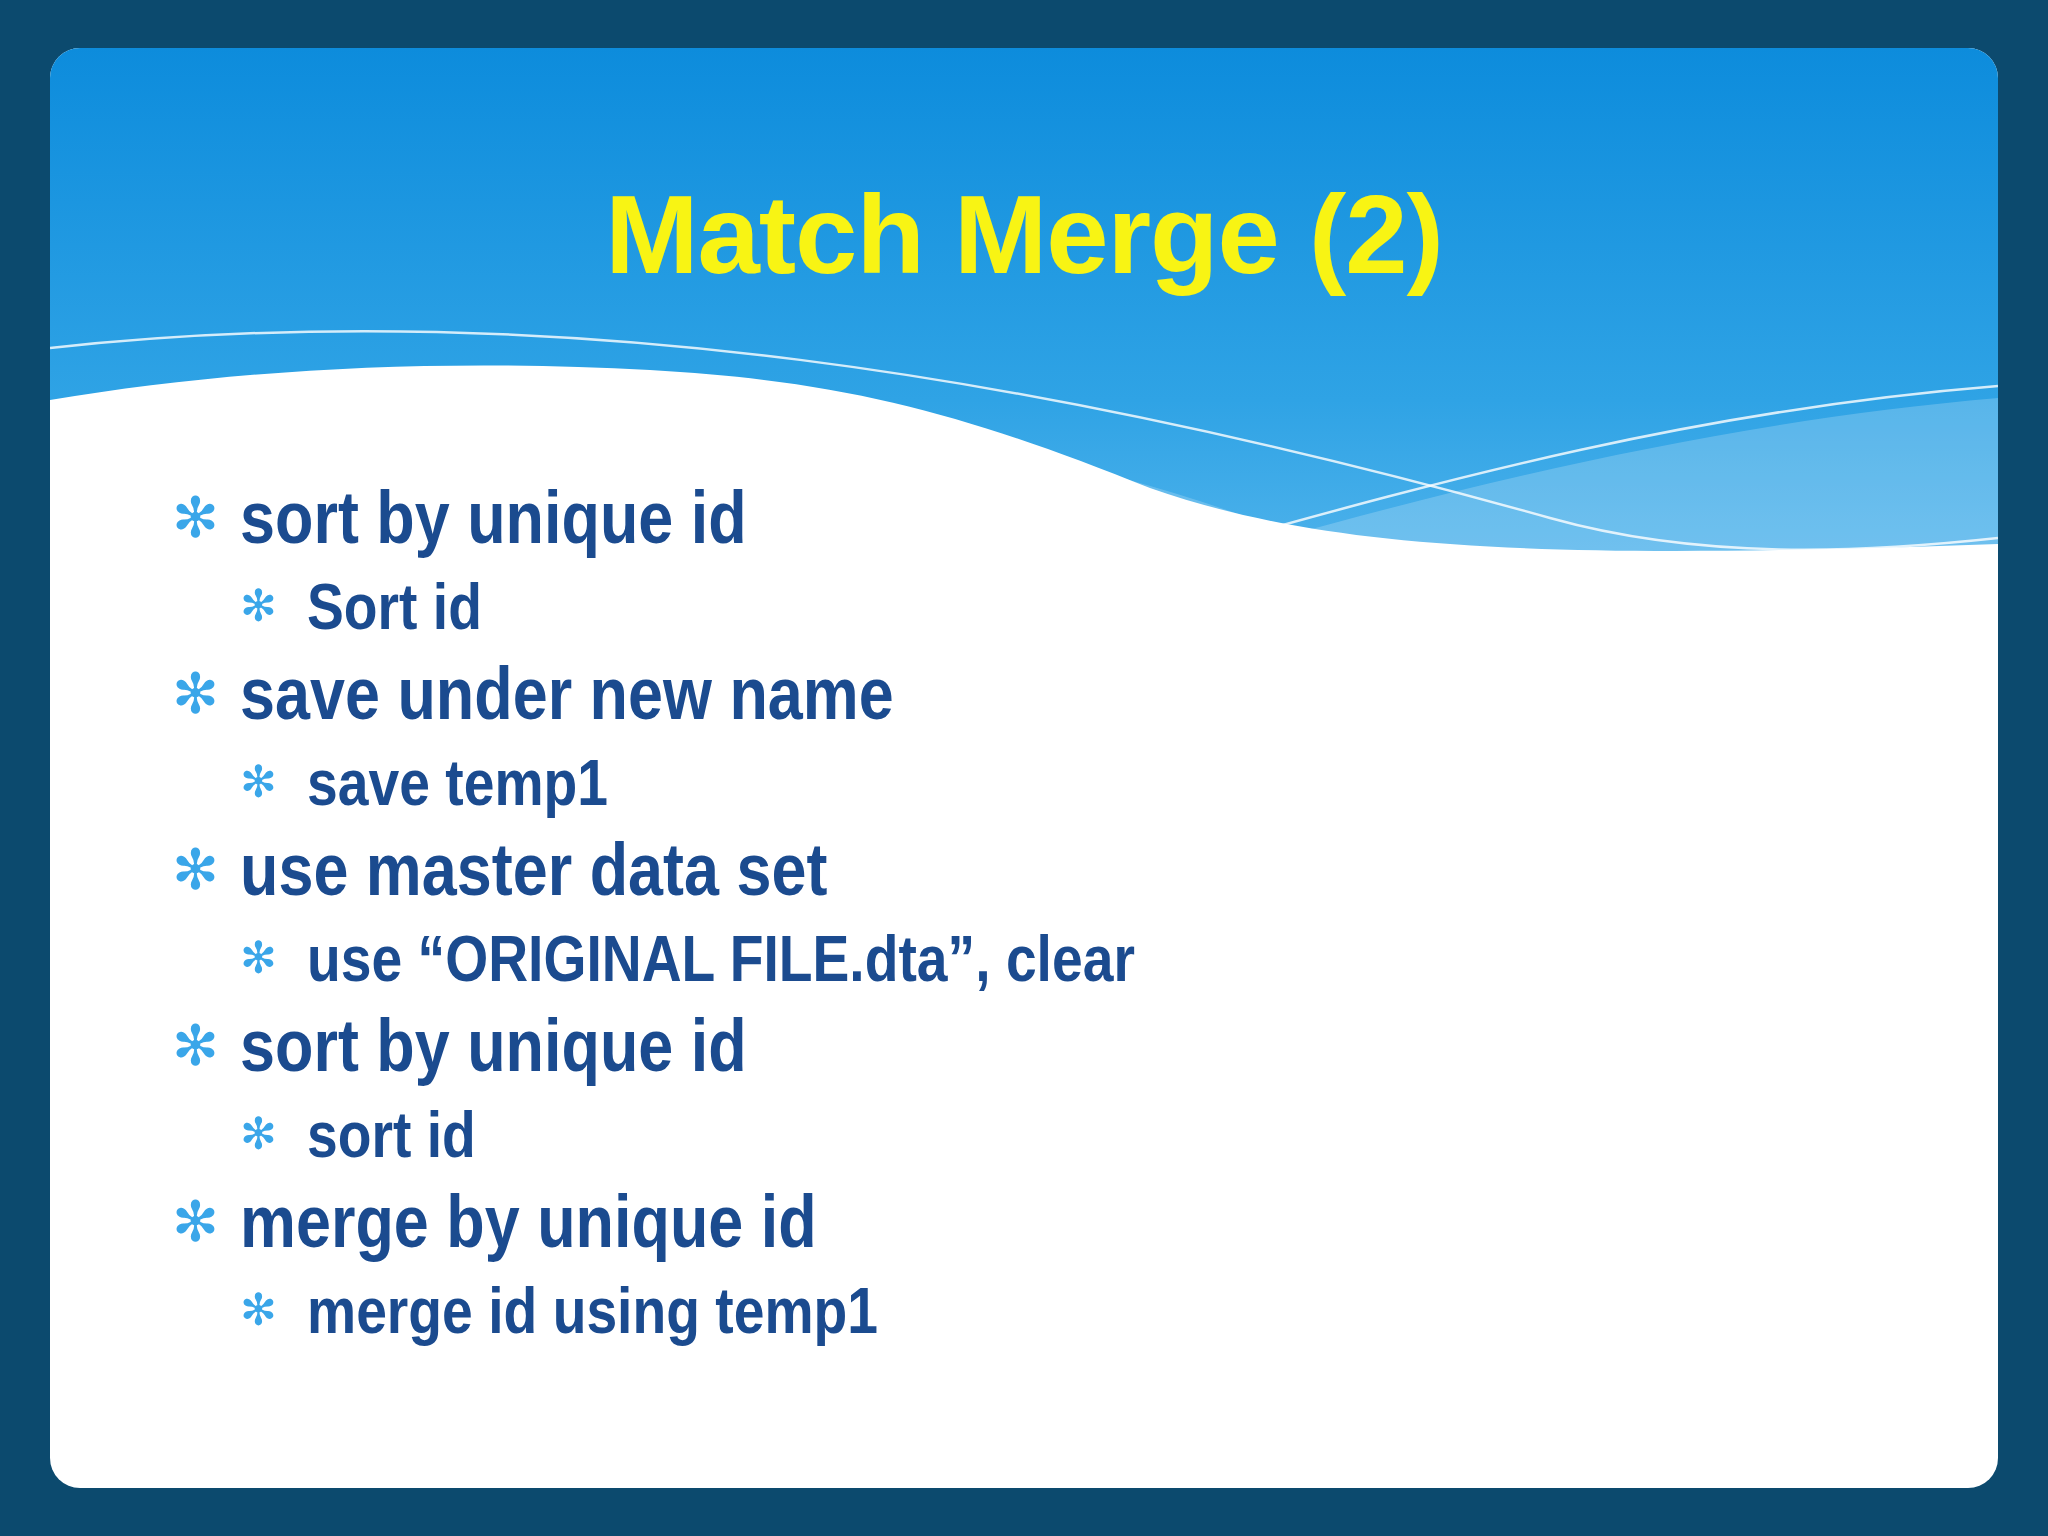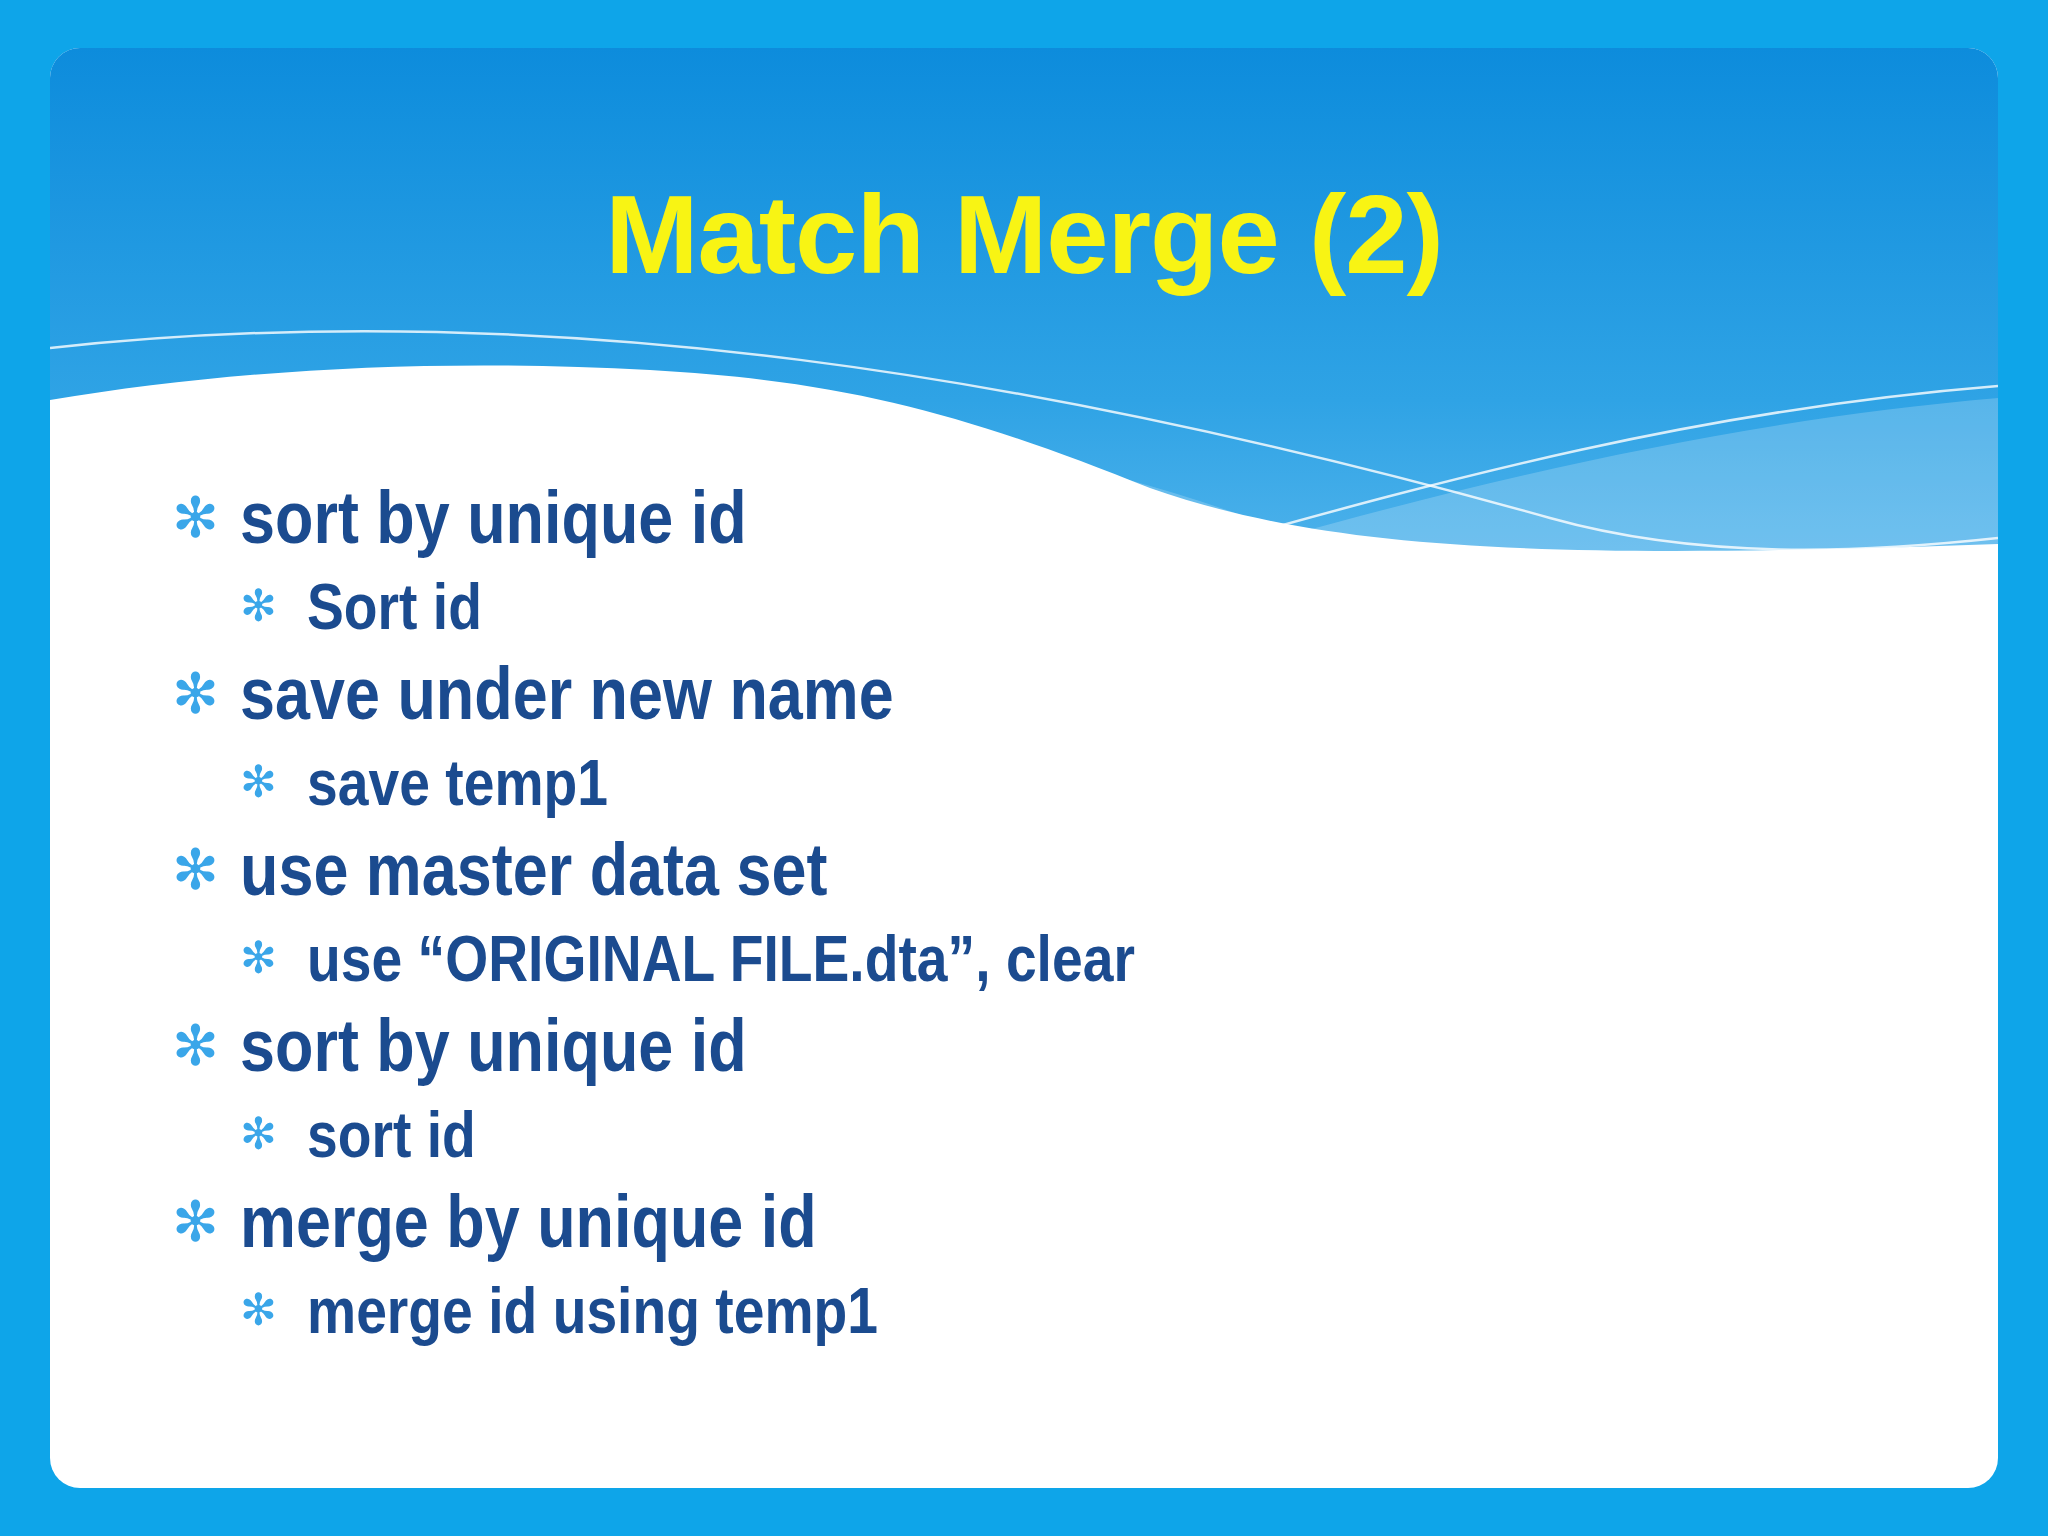--- a/index.html
+++ b/index.html
@@ -5,21 +5,21 @@
   html, body {
     margin: 0;
     padding: 0;
     background: #FFFFFF;
     font-family: "Liberation Sans", sans-serif;
   }
   .stage {
     position: relative;
     width: 2048px;
     height: 1536px;
-    background: #0ea5e9;
+    background: #0c4a6e;
     overflow: hidden;
   }
   .slide {
     position: absolute;
     left: 50px;
     top: 48px;
     width: 1948px;
     height: 1440px;
     background: #FFFFFF;
     border-radius: 30px;

